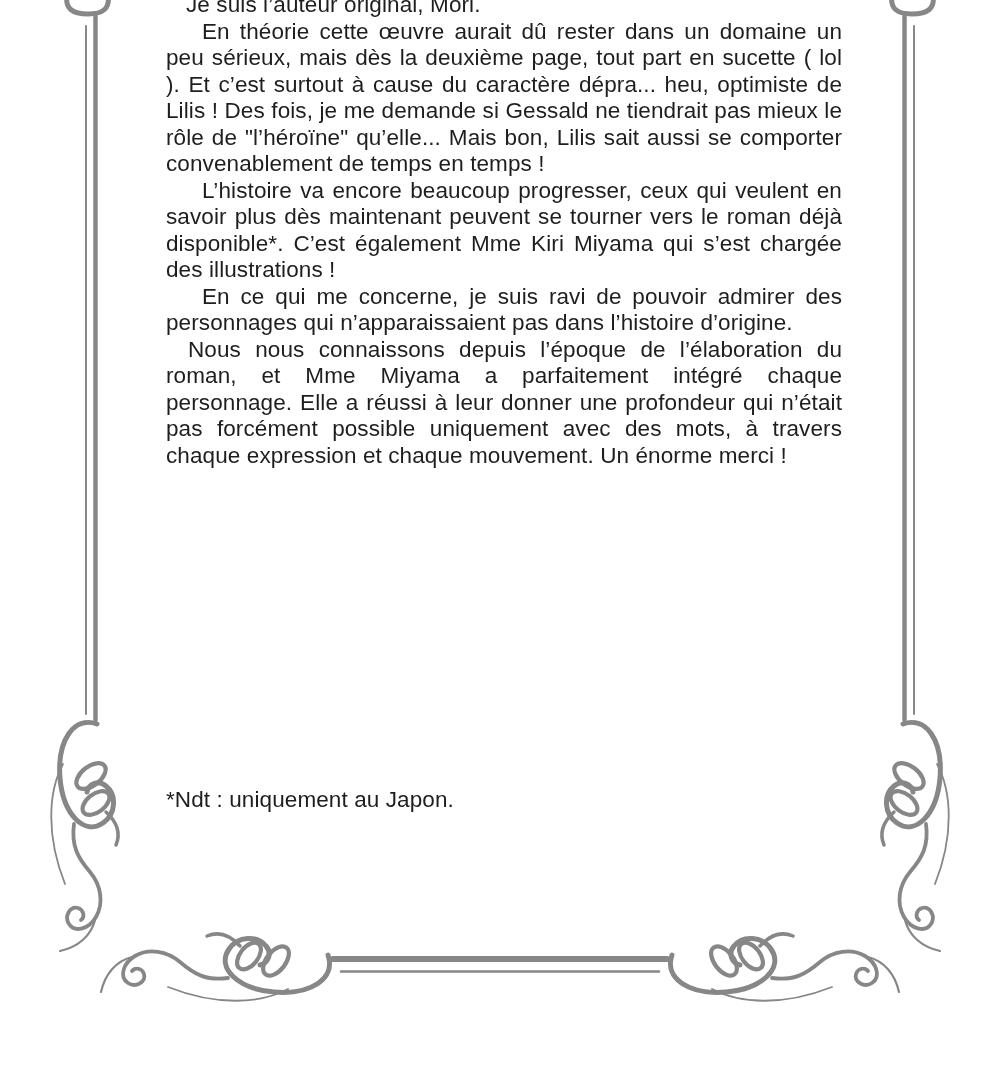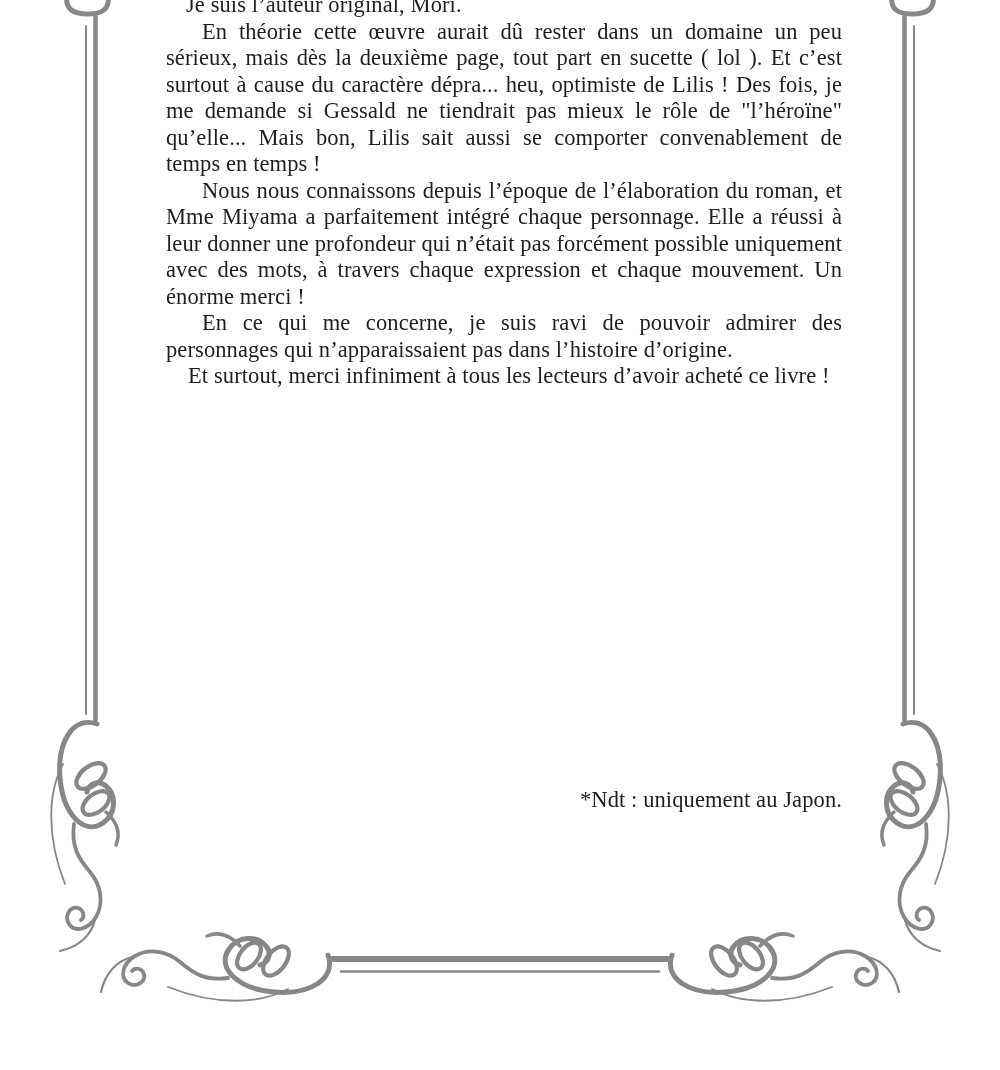--- a/index.html
+++ b/index.html
@@ -12,21 +12,21 @@
     height: 1070px;
     overflow: hidden;
     position: relative;
   }
   .page {
     position: absolute;
     top: 0; left: 0;
     width: 813px;
     height: 1070px;
     background: #ffffff;
-    font-family: Liberation Serif, serif;
+    font-family: Liberation Sans, sans-serif;
   }
   .frame-svg {
     position: absolute;
     top: 0; left: 0;
     z-index: 0;
   }
   .text-block {
     position: absolute;
     left: 166px;
     top: -8px;
@@ -87,20 +87,20 @@
       <use href="#side-left" transform="translate(1000 0) scale(-1 1)"></use>
 
       <path d="M 333 959 L 667 959" stroke-width="6"></path>
       <path d="M 341 971.5 L 659 971.5" stroke-width="2.5"></path>
     </g>
   </svg>
 
   <div class="text-block" style="color: rgb(30, 30, 30);">
       <p>Je suis l’auteur original, Mori.</p>
       <p>En théorie cette œuvre aurait dû rester dans un domaine un peu sérieux, mais dès la deuxième page, tout part en sucette ( lol ). Et c’est surtout à cause du caractère dépra... heu, optimiste de Lilis ! Des fois, je me demande si Gessald ne tiendrait pas mieux le rôle de "l’héroïne" qu’elle...  Mais bon, Lilis sait aussi se comporter convenablement de temps en temps !</p>
+      <p>L’histoire va encore beaucoup progresser, ceux qui veulent en savoir plus dès maintenant peuvent se tourner vers le roman déjà disponible*. C’est également Mme Kiri Miyama qui s’est chargée des illustrations !</p>
+      <p>En ce qui me concerne, je suis ravi de pouvoir admirer des personnages qui n’apparaissaient pas dans l’histoire d’origine.</p>
       <p>Nous nous connaissons depuis l’époque de l’élaboration du roman, et Mme Miyama a parfaitement intégré chaque personnage. Elle a réussi à leur donner une profondeur qui n’était pas forcément possible uniquement avec des mots, à travers chaque expression et chaque mouvement. Un énorme merci !</p>
-      <p>En ce qui me concerne, je suis ravi de pouvoir admirer des personnages qui n’apparaissaient pas dans l’histoire d’origine.</p>
-      <p>Et surtout, merci infiniment à tous les lecteurs d’avoir acheté ce livre !</p>
     </div>
 
-  <div class="footnote" style="color: rgb(30, 30, 30); text-align: right;">*Ndt : uniquement au Japon.</div>
+  <div class="footnote" style="color: rgb(30, 30, 30);">*Ndt : uniquement au Japon.</div>
 
 </div>
 
 </body></html>

